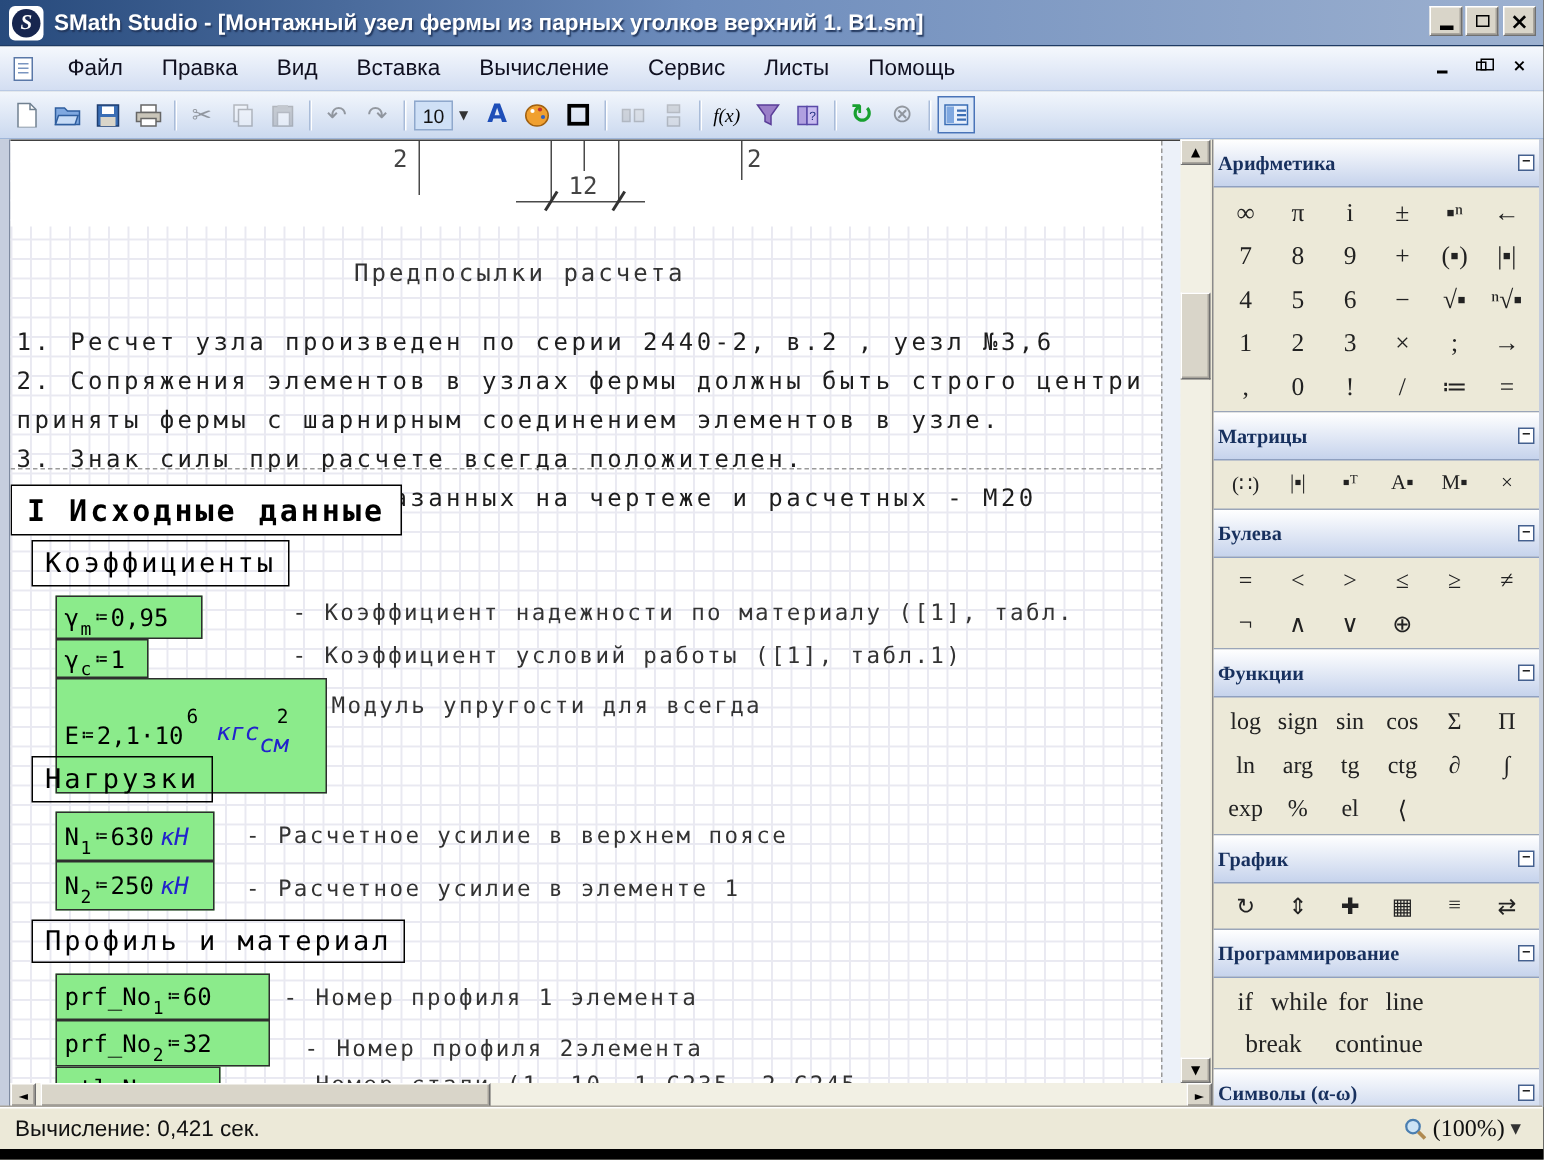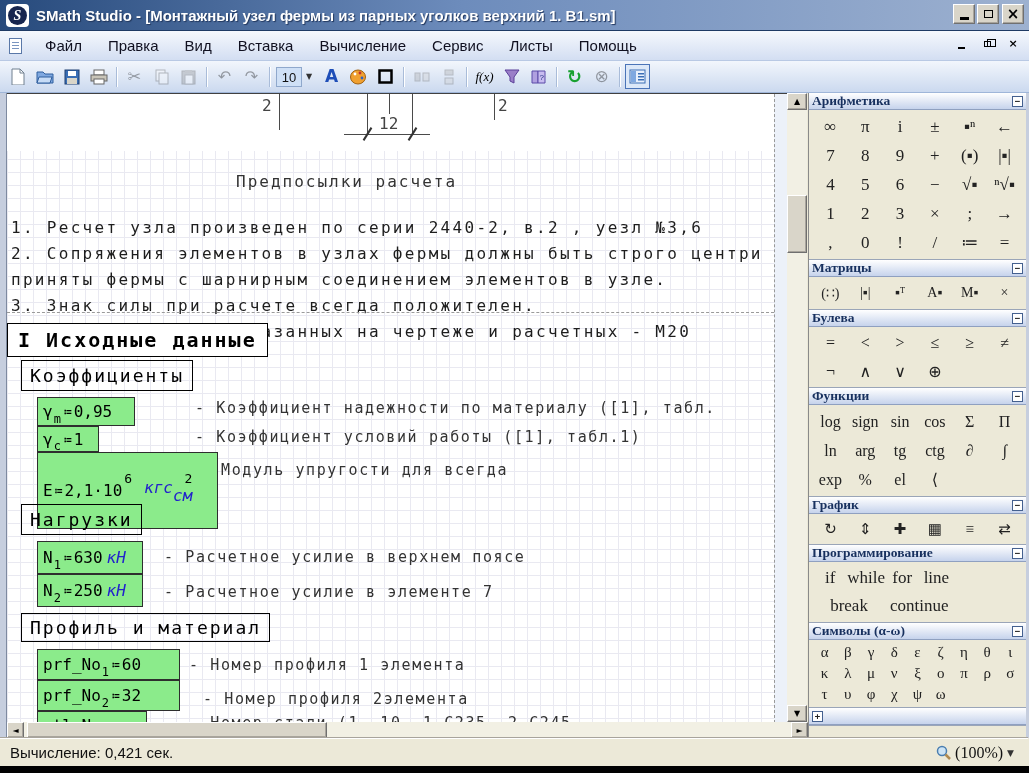--- a/index.html
+++ b/index.html
@@ -107,21 +107,21 @@
   #vs-thumb { left:0; top:102px; width:20px; height:58px; }
   #hscroll { position:absolute; left:7px; top:722px; width:801px; height:16px; background:#F2F0E4; }
   #hs-left { left:0; top:0; width:17px; height:16px; }
   #hs-right { right:0; top:0; width:17px; height:16px; }
   #hs-thumb { left:20px; top:0; width:300px; height:16px; }
 
   
   #sidebar { position:absolute; left:808px; top:93px; width:218px; height:645px; background:#ECE9D8;
     border-left:1px solid #8A8A8A; overflow:hidden; }
   .panel { border-bottom:1px solid #9AA5B8; }
-  .panel-header { height:17px; background:linear-gradient(180deg,#FFFFFF,#C6D3EC);
+  .panel-header { height:32px; background:linear-gradient(180deg,#FFFFFF,#C6D3EC);
     border-bottom:1px solid #8FA0C0; display:flex; align-items:center; padding:0 3px;
     font:bold 13.5px "Liberation Serif",serif; color:#17305E; }
   .panel-title { flex:1; white-space:nowrap; overflow:hidden; }
   .collapse-box { width:11px; height:11px; border:1px solid #44608F; background:#fff;
     font:bold 9px "DejaVu Sans Mono",monospace; line-height:9px; text-align:center; color:#222; }
   .panel-body { display:grid; padding:2px 4px; }
   .pbtn { background:transparent; border:none; font-family:"Liberation Serif",serif; color:#222;
     text-align:center; cursor:default; white-space:nowrap; }
   .p-arith .pbtn { font-size:17px; height:29px; }
   .p-matrix .pbtn { font-size:14px; height:28px; }
@@ -372,21 +372,21 @@
     </div>
     <span class="desc" style="left:157px;top:454px">- Расчетное усилие в верхнем поясе</span>
 
     <div class="mregion" style="left:30px;top:480px;width:106px;height:33px">
       <span>N</span>
         <sub>2</sub>
         <span class="op">≔</span>
         <span>250</span>
         <span class="unit">кН</span>
     </div>
-    <span class="desc" style="left:157px;top:489px">- Расчетное усилие в элементе 7</span>
+    <span class="desc" style="left:157px;top:489px">- Расчетное усилие в элементе 1</span>
 
     <div class="secbox" id="sec-profile">Профиль и материал</div>
 
     <div class="mregion" style="left:30px;top:555px;width:143px;height:31px">
       <span>prf_No</span>
         <sub>1</sub>
         <span class="op">≔</span>
         <span>60</span>
     </div>
     <span class="desc" style="left:182px;top:562px">- Номер профиля 1 элемента</span>

